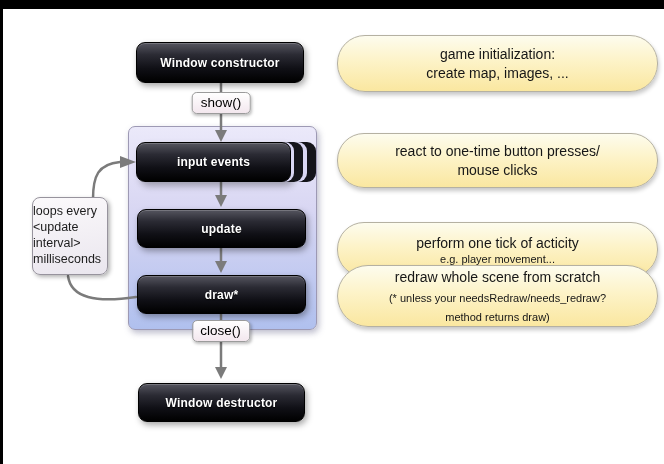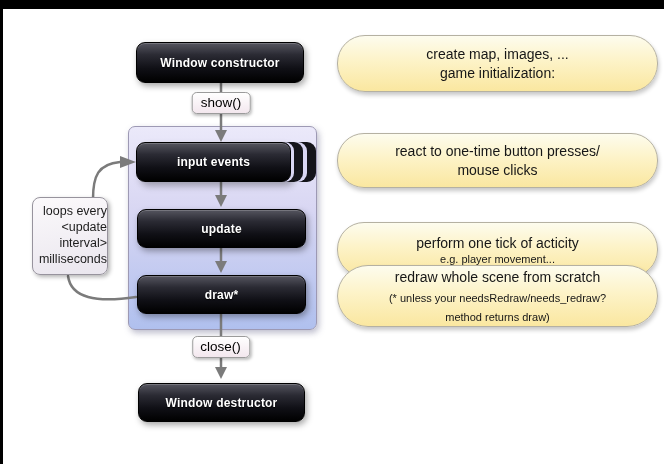--- a/index.html
+++ b/index.html
@@ -42,26 +42,26 @@
   
   .methodlabel{
     position:absolute;left:221px;transform:translateX(-50%);
     padding:2px 8px 3px 8px;font-size:13.5px;color:#000;white-space:nowrap;
     background:linear-gradient(180deg,#ffffff 0%,#f3e7ee 100%);
     border:1px solid #9b9b9b;border-radius:5px;
     box-shadow:1px 2px 3px rgba(0,0,0,.25);
     z-index:4;
   }
   .label-show{top:92px;}
-  .label-close{top:336px;padding-left:7px;}
+  .label-close{top:320px;padding-left:7px;}
 
   
   .loopnote{
     position:absolute;left:32px;top:197px;width:76px;height:78px;box-sizing:border-box;
-    padding-top:5px;text-align:right;font-size:12.5px;line-height:16px;color:#1c1c1c;
+    padding-top:5px;text-align:left;font-size:12.5px;line-height:16px;color:#1c1c1c;
     background:linear-gradient(170deg,#fbf9fb 0%,#eae6ee 100%);
     border:1px solid #97939d;border-radius:8px;
     box-shadow:2px 2px 4px rgba(0,0,0,.3);
     z-index:3;
   }
 
   
   .pill{
     position:absolute;left:337px;width:321px;box-sizing:border-box;
     display:flex;flex-direction:column;align-items:center;justify-content:center;gap:3px;
@@ -82,22 +82,22 @@
 </style>
 </head>
 <body>
 
 <div class="canvas">
 
   <div class="frame-top"></div>
   <div class="frame-left"></div>
 
   <div class="pill pill-init">
+    <div class="big">game initialization:</div>
     <div class="big">create map, images, ...</div>
-    <div class="big">game initialization:</div>
   </div>
   <div class="pill pill-input">
     <div class="big">react to one-time button presses/</div>
     <div class="big">mouse clicks</div>
   </div>
   <div class="pill pill-update">
     <div class="big">perform one tick of acticity</div>
     <div class="small">e.g. player movement...</div>
   </div>
   <div class="pill pill-draw">

